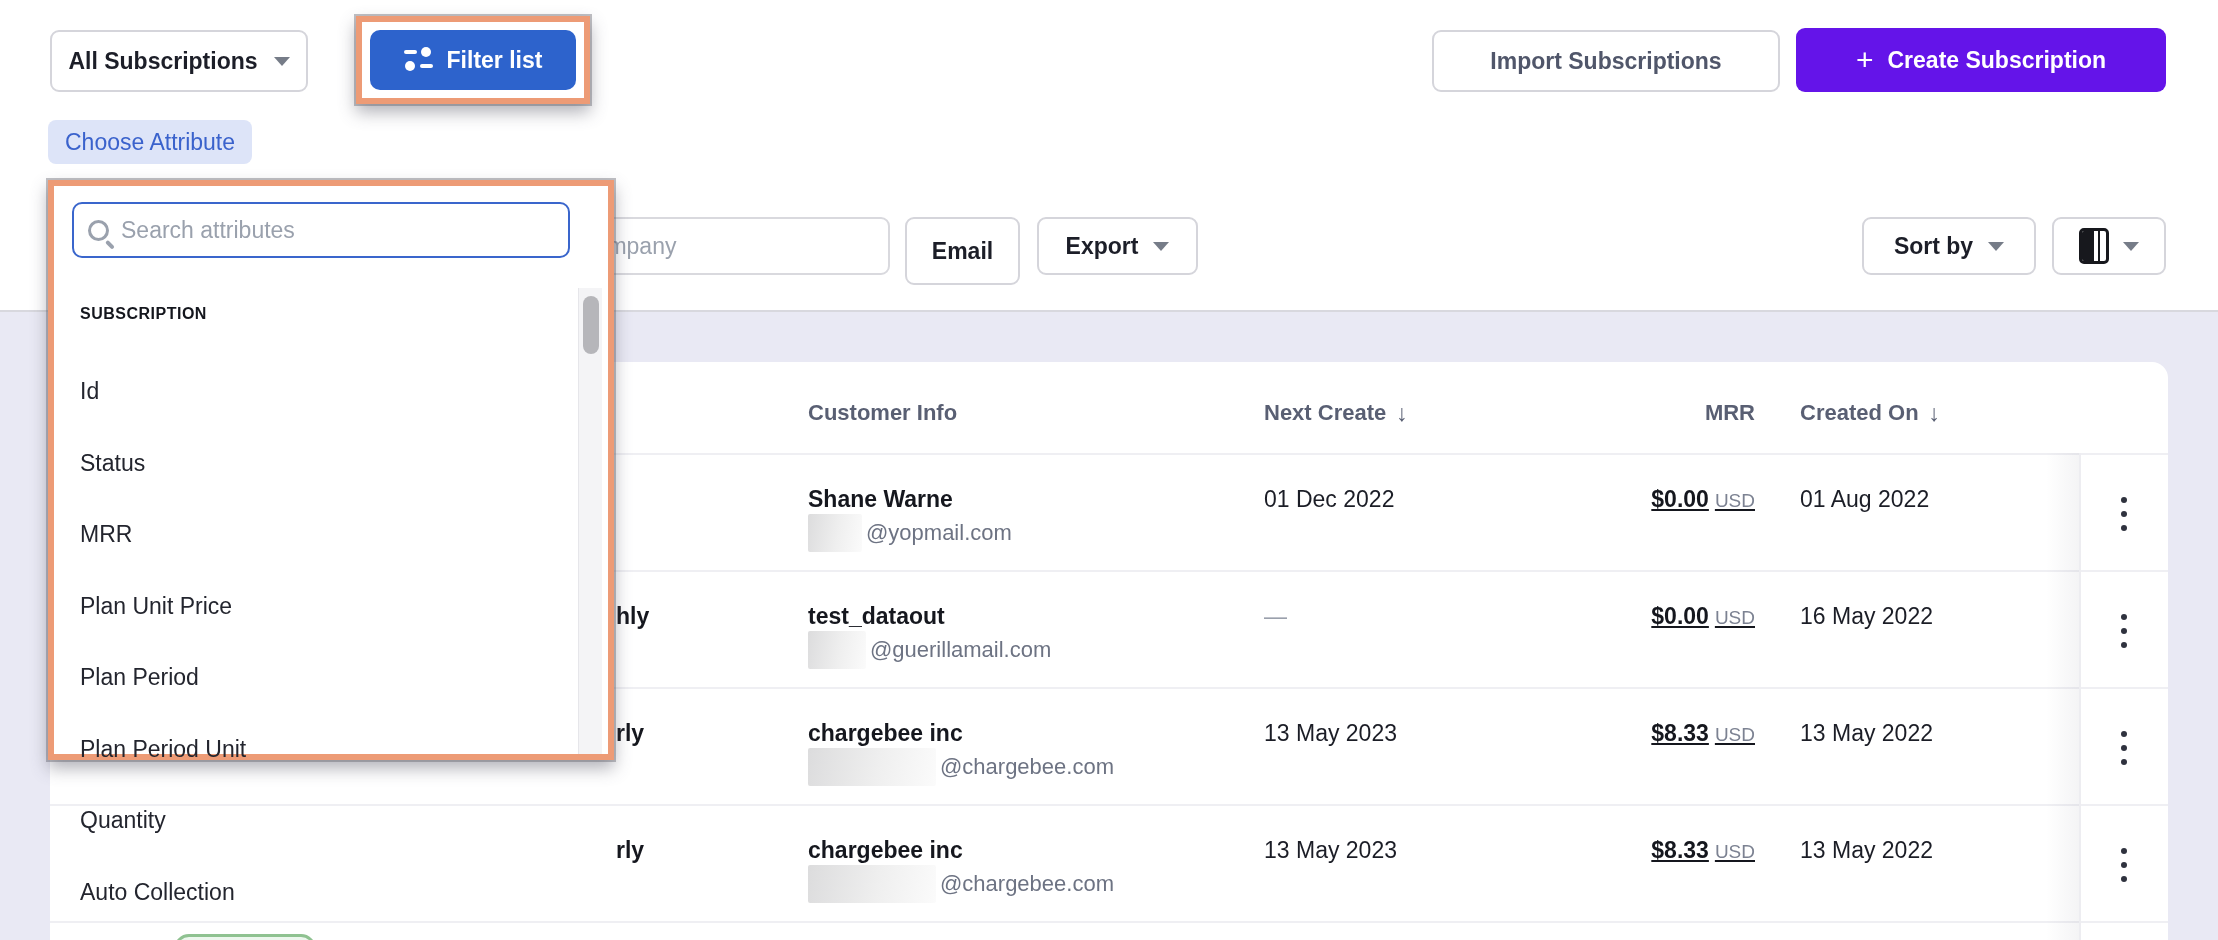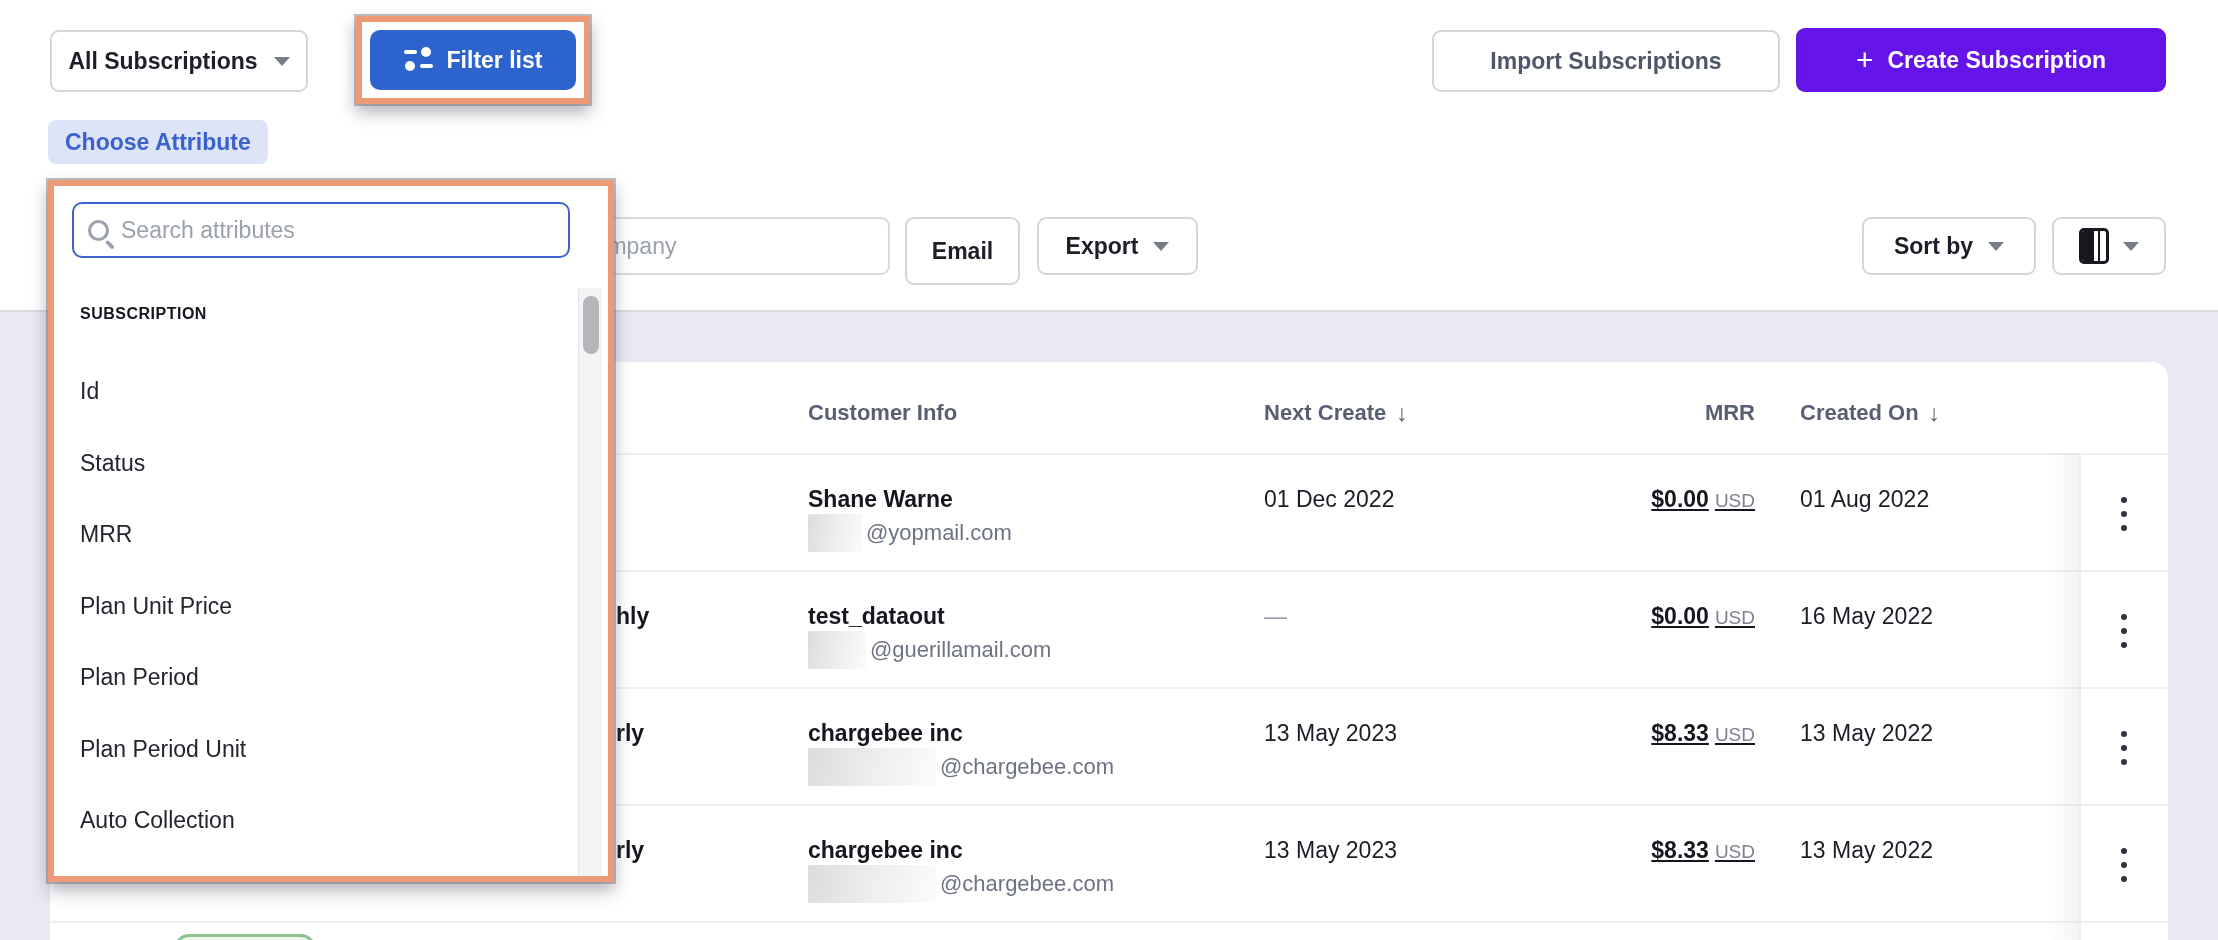--- a/index.html
+++ b/index.html
@@ -31,21 +31,21 @@
   .filter-ic .d1 { left:17px; top:-1px; width:10px; height:10px; border-radius:50%; }
   .filter-ic .d2 { left:1px;  top:13px; width:10px; height:10px; border-radius:50%; }
   .filter-ic .l2 { left:16px; top:16px; width:13px; height:4px; }
 
   .btn-import { left:1432px; top:30px; width:348px; height:62px; color:#50566a; }
   .btn-create { left:1796px; top:28px; width:370px; height:64px; background:#6414e9;
     border:none; color:#fff; gap:14px; }
   .plus { font-size:30px; font-weight:400; line-height:30px; }
 
   .chip { left:48px; top:120px; height:44px; padding:0 17px; background:#dde4f8;
-    border-radius:8px; display:flex; align-items:center; font-size:23px; font-weight:700;
+    border-radius:8px; display:flex; align-items:center; font-size:23px; font-weight:400;
     color:#3a62cc; z-index:10; }
 
   
   .input { background:#fff; border:2px solid #d9d9de; border-radius:9px; font-size:23px;
     color:#1c1e28; padding:0 16px; }
   .input::placeholder { color:#9aa1ad; }
   .in-company { left:560px; top:217px; width:330px; height:58px; z-index:5; }
   .btn-email  { left:905px;  top:217px; width:115px; height:68px; }
   .btn-export { left:1037px; top:217px; width:161px; height:58px; gap:15px; }
   .btn-sort   { left:1862px; top:217px; width:174px; height:58px; gap:15px; }
@@ -84,21 +84,21 @@
   .kebab { position:absolute; left:2029px; top:0; width:89px; height:117px; display:flex;
     flex-direction:column; align-items:center; justify-content:center; gap:8px; cursor:pointer; }
   .kebab i { width:6px; height:6px; border-radius:50%; background:#2f323e; }
   .vshadow { position:absolute; left:1996px; top:91px; bottom:0; width:33px;
     background:linear-gradient(to right, rgba(40,40,70,0) 0%, rgba(40,40,70,.05) 100%); }
   .vdiv { position:absolute; left:2029px; top:91px; bottom:0; width:2px; background:#ededf1; }
   .pill { position:absolute; left:124px; top:572px; width:142px; height:30px;
     border:3px solid #8fc291; border-radius:15px; background:#edf7ee; }
 
   
-  .annot-panel { left:48px; top:180px; width:566px; height:702px; z-index:30; }
+  .annot-panel { left:48px; top:180px; width:566px; height:580px; z-index:30; }
   .panel { position:relative; width:100%; height:100%; background:#fff; }
   .search-box { position:absolute; left:18px; top:16px; width:498px; height:56px;
     border:2.5px solid #3a66cc; border-radius:10px; display:flex; align-items:center;
     padding:0 14px; gap:12px; background:#fff; }
   .search-box input { flex:1; border:none; outline:none; font-size:23px; color:#1c1e28;
     font-family:inherit; background:transparent; }
   .search-box input::placeholder { color:#9aa1ad; }
   .search-ic { width:21px; height:21px; border:3px solid #9aa1ad; border-radius:50%;
     position:relative; flex:0 0 auto; }
   .search-ic::after { content:""; position:absolute; left:17px; top:17px; width:3.5px;
@@ -266,19 +266,20 @@
       <input placeholder="Search attributes" style="">
     </div>
     <div class="attr-section">SUBSCRIPTION</div>
     <div class="attr-list">
       <div class="attr-item">Id</div>
       <div class="attr-item">Status</div>
       <div class="attr-item">MRR</div>
       <div class="attr-item">Plan Unit Price</div>
       <div class="attr-item">Plan Period</div>
       <div class="attr-item">Plan Period Unit</div>
+      <div class="attr-item">Quantity</div>
       <div class="attr-item">Auto Collection</div>
     </div>
     <div class="scroll-track">
       <div class="scroll-thumb"></div>
     </div>
   </div>
 </div>
 
 </body></html>

